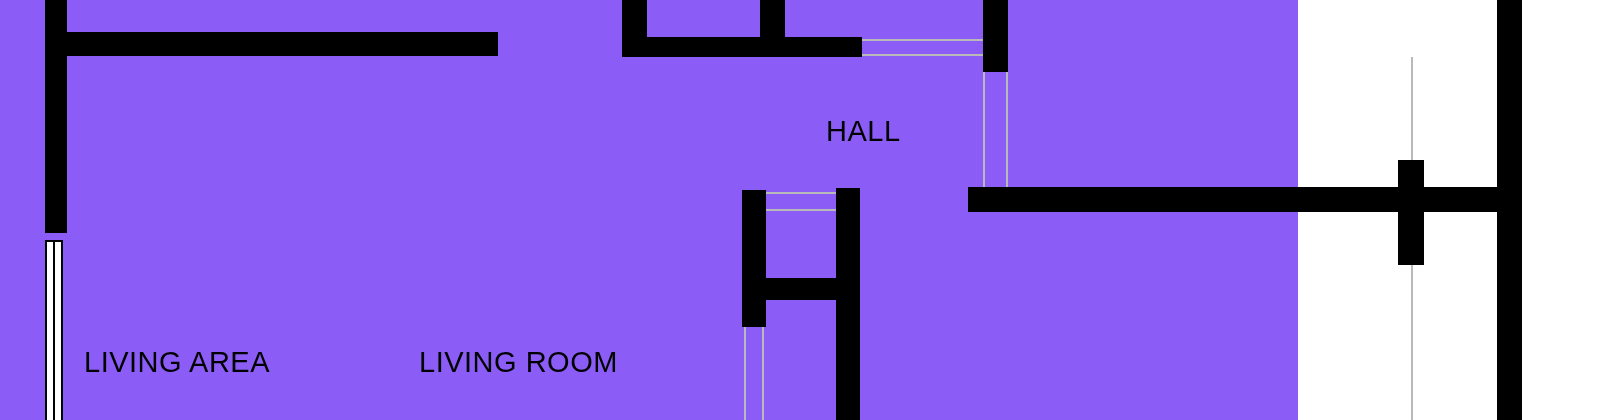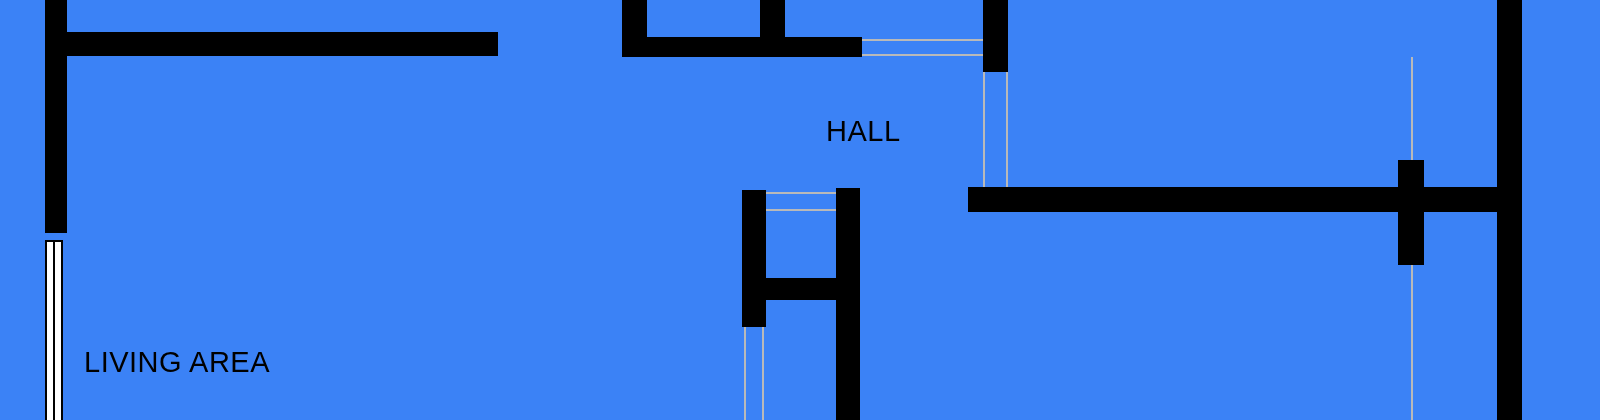--- a/index.html
+++ b/index.html
@@ -5,23 +5,23 @@
   * { margin: 0; padding: 0; box-sizing: border-box; }
   html, body {
     width: 1600px;
     height: 420px;
     background: #ffffff;
     overflow: hidden;
     font-family: "Liberation Sans", sans-serif;
   }
   .plan {
     position: relative;
-    width: 1600px;
+    width: 1298px;
     height: 420px;
-    background: #3b82f6;
+    background: #8b5cf6;
   }
   .wall {
     position: absolute;
     background: #000000;
   }
   .thin-v {
     position: absolute;
     width: 2px;
     background: #b9b9b9;
   }
@@ -99,14 +99,15 @@
   <div class="thin-v" style="left:744px; top:327px; height:93px;"></div>
   <div class="thin-v" style="left:762px; top:327px; height:93px;"></div>
 
   <div class="thin-v" style="left:1411px; top:57px; height:103px;"></div>
   <div class="thin-v" style="left:1411px; top:265px; height:155px;"></div>
 
   <div class="room-label" style="left:826px; top:117px;">HALL</div>
 
   <div class="room-label" style="left:84px; top:348px;">LIVING AREA</div>
 
+  <div class="room-label" style="left:419px; top:348px;">LIVING ROOM</div>
 
 </div>
 
 </body></html>

